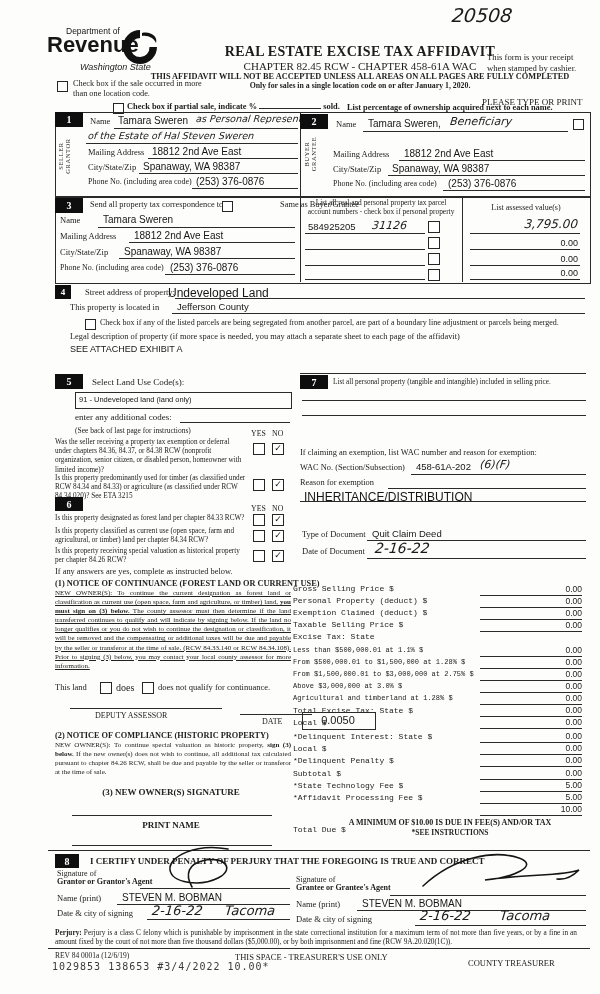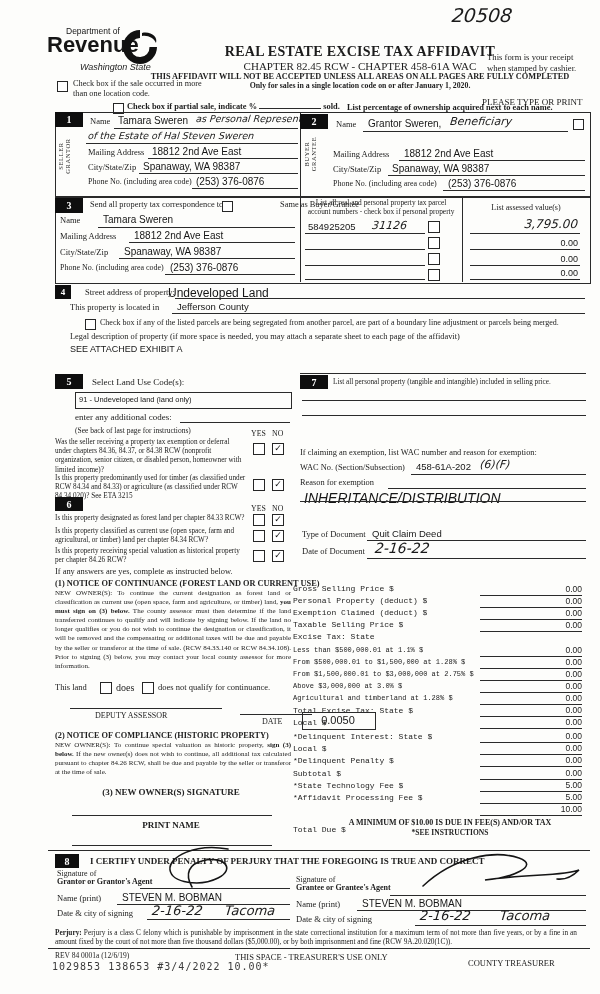--- a/index.html
+++ b/index.html
@@ -91,21 +91,21 @@
   <div class="abs lbl" style="left:88px;top:177px;font-size:8px;">Phone No. (including area code)</div>
   <div class="abs typed" style="left:196px;top:176px;font-size:10px;">(253) 376-0876</div>
   <div class="hline" style="left:192px;top:188px;width:106px;"></div>
 
   <div class="secnum" style="left:300px;top:114px;width:28px;height:15px;">2</div>
   <div class="vert" style="left:276px;top:146px;width:70px;height:16px;">
     <span>BUYER</span><br>
     <span>GRANTEE</span>
   </div>
   <div class="abs lbl" style="left:336px;top:119px;font-size:8.5px;">Name</div>
-  <div class="abs typed" style="left:368px;top:118px;font-size:10px;">Grantor Sweren,</div>
+  <div class="abs typed" style="left:368px;top:118px;font-size:10px;">Tamara Sweren,</div>
   <div class="abs hand" style="left:450px;top:115px;font-size:11px;">Beneficiary</div>
   <div class="hline" style="left:363px;top:131px;width:205px;"></div>
   <span class="cb" style="left:573px;top:119px;"></span>
   <div class="abs lbl" style="left:333px;top:149px;font-size:8.5px;">Mailing Address</div>
   <div class="abs typed" style="left:404px;top:148px;font-size:10px;">18812 2nd Ave East</div>
   <div class="hline" style="left:399px;top:160px;width:186px;"></div>
   <div class="abs lbl" style="left:333px;top:164px;font-size:8.5px;">City/State/Zip</div>
   <div class="abs typed" style="left:392px;top:163px;font-size:10px;">Spanaway, WA  98387</div>
   <div class="hline" style="left:388px;top:175px;width:197px;"></div>
   <div class="abs lbl" style="left:333px;top:179px;font-size:8px;">Phone No. (including area code)</div>
@@ -189,21 +189,21 @@
   <span class="cb" style="left:253px;top:514px;width:10px;height:10px;"></span>
   <span class="cb" style="left:272px;top:514px;width:10px;height:10px;">✓</span>
   <div class="abs lbl q" style="left:55px;top:527px;width:192px;">Is this property classified as current use (open space, farm and agricultural, or timber) land per chapter 84.34 RCW?</div>
   <span class="cb" style="left:253px;top:530px;width:10px;height:10px;"></span>
   <span class="cb" style="left:272px;top:530px;width:10px;height:10px;">✓</span>
   <div class="abs lbl q" style="left:55px;top:547px;width:192px;">Is this property receiving special valuation as historical property per chapter 84.26 RCW?</div>
   <span class="cb" style="left:253px;top:550px;width:10px;height:10px;"></span>
   <span class="cb" style="left:272px;top:550px;width:10px;height:10px;">✓</span>
   <div class="abs lbl" style="left:55px;top:567px;font-size:8.4px;">If any answers are yes, complete as instructed below.</div>
   <div class="abs lbl bold" style="left:55px;top:579px;font-size:8.3px;">(1) NOTICE OF CONTINUANCE (FOREST LAND OR CURRENT USE)</div>
-  <div class="abs lbl para" style="left:55px;top:589px;width:236px;">
+  <div class="abs lbl para" style="left:55px;top:589px;width:236px;text-decoration:underline;">
     <span>NEW OWNER(S): To continue the current designation as forest land or classification as current use (open space, farm and agriculture, or timber) land, </span><span class="bold">you must sign on (3) below.</span><span> The county assessor must then determine if the land transferred continues to qualify and will indicate by signing below. If the land no longer qualifies or you do not wish to continue the designation or classification, it will be removed and the compensating or additional taxes will be due and payable by the seller or transferor at the time of sale. (RCW 84.33.140 or RCW 84.34.108). Prior to signing (3) below, you may contact your local county assessor for more information.</span>
   </div>
   <div class="abs lbl" style="left:55px;top:682px;font-size:8.5px;text-align:right;">This land</div>
   <span class="cb" style="left:100px;top:682px;width:10px;height:10px;"></span>
   <div class="abs lbl" style="left:116px;top:682px;font-size:10px;">does</div>
   <span class="cb" style="left:142px;top:682px;width:10px;height:10px;"></span>
   <div class="abs lbl" style="left:158px;top:682px;font-size:8.5px;">does not qualify for continuance.</div>
   <div class="hline" style="left:70px;top:708px;width:152px;"></div>
   <div class="abs lbl" style="left:95px;top:711px;font-size:8px;">DEPUTY ASSESSOR</div>
   <div class="hline" style="left:240px;top:714px;width:72px;"></div>
@@ -222,21 +222,21 @@
   <div class="abs lbl" style="left:333px;top:378px;width:254px;font-size:7.2px;">List all personal property (tangible and intangible) included in selling price.</div>
   <div class="hline" style="left:302px;top:400px;width:284px;"></div>
   <div class="hline" style="left:302px;top:415px;width:284px;"></div>
   <div class="abs lbl" style="left:300px;top:448px;font-size:8.4px;">If claiming an exemption, list WAC number and reason for exemption:</div>
   <div class="abs lbl" style="left:300px;top:463px;font-size:8.4px;">WAC No. (Section/Subsection)</div>
   <div class="abs typed" style="left:416px;top:461px;font-size:9.5px;">458-61A-202</div>
   <div class="abs hand" style="left:480px;top:458px;font-size:11px;">(6)(F)</div>
   <div class="hline" style="left:411px;top:474px;width:175px;"></div>
   <div class="abs lbl" style="left:300px;top:478px;font-size:8.4px;">Reason for exemption</div>
   <div class="hline" style="left:388px;top:488px;width:198px;"></div>
-  <div class="abs typed" style="left:304px;top:490px;font-size:14px;font-style:italic;">INHERITANCE/DISTRIBUTION</div>
+  <div class="abs typed" style="left:304px;top:490px;font-size:12px;">INHERITANCE/DISTRIBUTION</div>
   <div class="hline" style="left:300px;top:501px;width:286px;"></div>
   <div class="abs lbl" style="left:302px;top:529px;font-size:8.5px;">Type of Document</div>
   <div class="abs typed" style="left:372px;top:528px;font-size:9.5px;">Quit Claim Deed</div>
   <div class="hline" style="left:367px;top:540px;width:219px;"></div>
   <div class="abs lbl" style="left:302px;top:546px;font-size:8.5px;">Date of Document</div>
   <div class="abs hand" style="left:375px;top:540px;font-size:14px;">2-16-22</div>
   <div class="hline" style="left:367px;top:558px;width:219px;"></div>
 
   <div class="mlabel" style="top:584px;">Gross Selling Price  $</div>
   <div class="mval" style="top:584px;">0.00</div>

